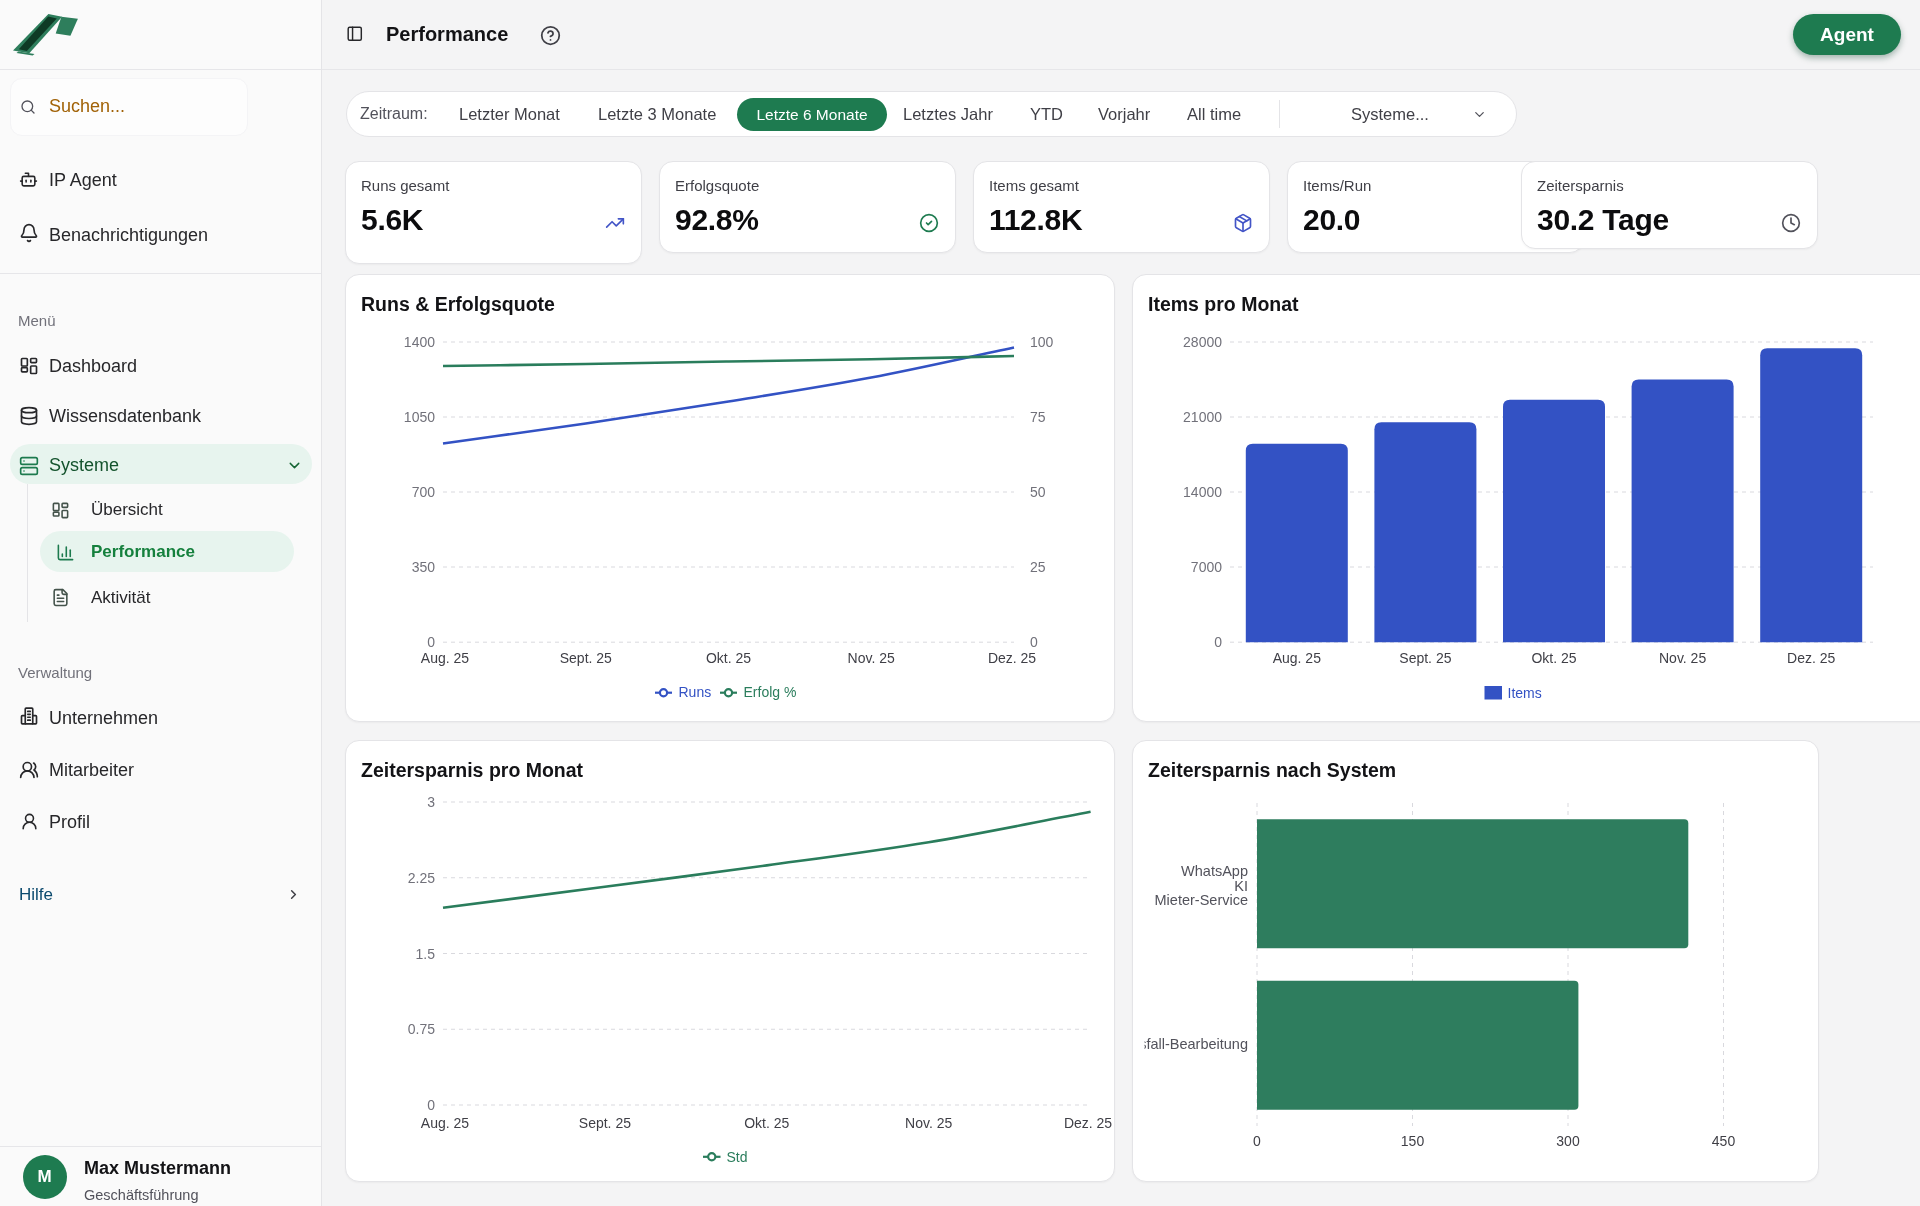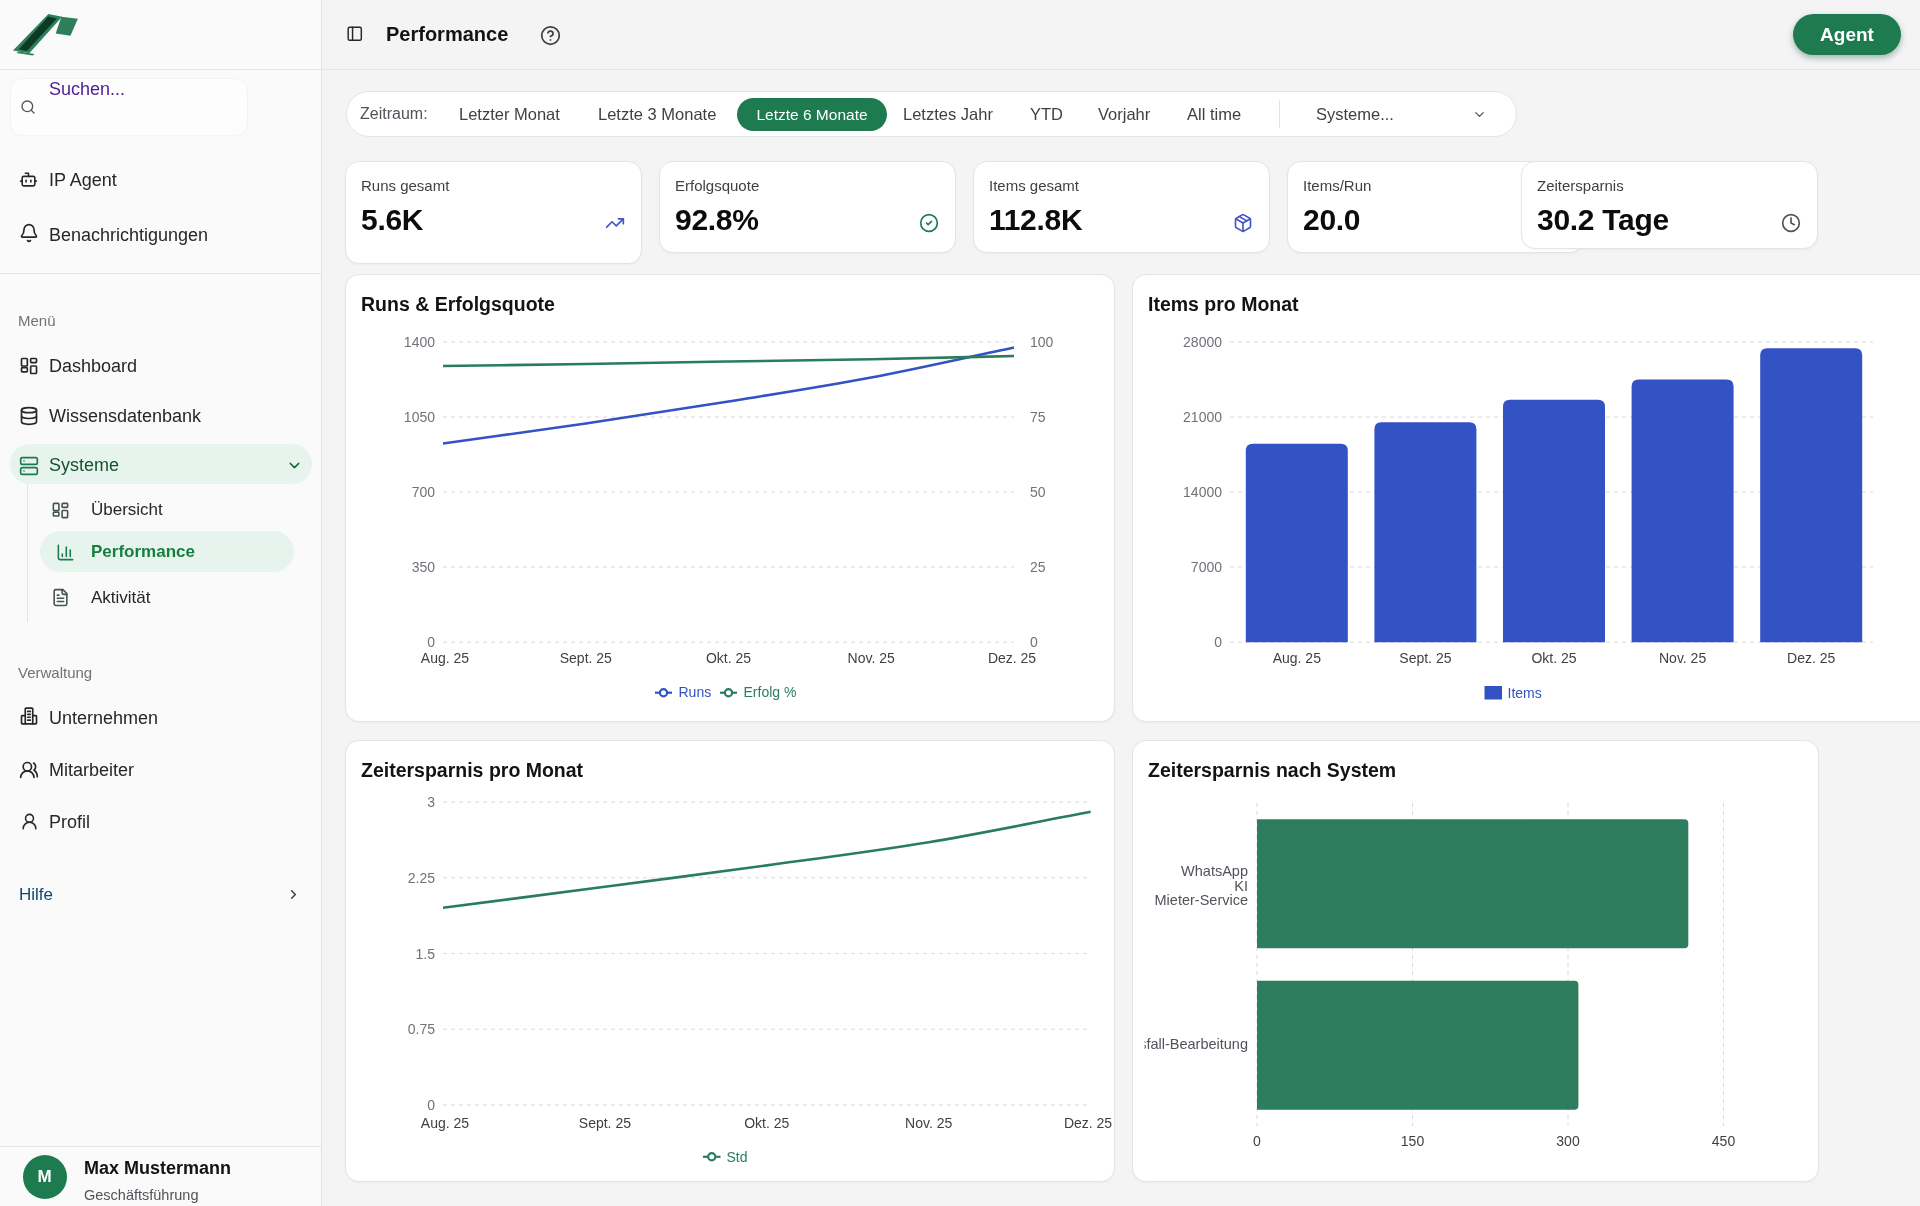--- a/index.html
+++ b/index.html
@@ -38,21 +38,21 @@
     <polygon points="6.8,41.2 36.2,8.6 44.8,10.4 14.8,43.1" fill="#0e3a25"></polygon>
     <polygon points="49.4,8.8 65.9,10.7 58.4,27.7 43.7,25.4" fill="#2e7e5c"></polygon>
   </svg>
   <div class="srchbox"></div>
   <span class="icon" style="left:20px;top:98.5px">
     <svg width="16" height="16" viewBox="0 0 24 24" fill="none" stroke="#52525b" stroke-width="2" stroke-linecap="round" stroke-linejoin="round">
         <circle cx="11" cy="11" r="8"></circle>
         <path d="m21 21-4.3-4.3"></path>
       </svg>
   </span>
-  <div class="sb-item" style="top:79px;color:#4c1d95">Suchen...</div>
+  <div class="sb-item" style="top:96px;color:#a16207">Suchen...</div>
 
   <span class="icon" style="left:19px;top:169.5px">
     <svg width="19" height="19" viewBox="0 0 24 24" fill="none" stroke="#27272a" stroke-width="2" stroke-linecap="round" stroke-linejoin="round">
         <path d="M12 8V4H8"></path>
         <rect width="16" height="12" x="4" y="8" rx="2"></rect>
         <path d="M2 14h2"></path>
         <path d="M20 14h2"></path>
         <path d="M15 13v2"></path>
         <path d="M9 13v2"></path>
       </svg>
@@ -204,21 +204,21 @@
 <div class="filterbar">
   <div class="fi" style="left:13px;color:#52525b;font-size:16px">Zeitraum:</div>
   <div class="fi" style="left:112px">Letzter Monat</div>
   <div class="fi" style="left:251px">Letzte 3 Monate</div>
   <div class="fpill">Letzte 6 Monate</div>
   <div class="fi" style="left:556px">Letztes Jahr</div>
   <div class="fi" style="left:683px">YTD</div>
   <div class="fi" style="left:751px">Vorjahr</div>
   <div class="fi" style="left:840px">All time</div>
   <div class="abs" style="left:932px;top:8px;width:1px;height:28px;background:#e4e4e7"></div>
-  <div class="fi" style="left:969px">Systeme...</div>
+  <div class="fi" style="left:1004px">Systeme...</div>
   <span class="icon" style="left:1125px;top:15px">
     <svg width="15" height="15" viewBox="0 0 24 24" fill="none" stroke="#52525b" stroke-width="2" stroke-linecap="round" stroke-linejoin="round">
         <path d="m6 9 6 6 6-6"></path>
       </svg>
   </span>
 </div>
 
 <div class="card" style="left:345px;top:161px;width:297px;height:103px">
   <div class="kpi-label">Runs gesamt</div>
   <div class="kpi-value">5.6K</div>

